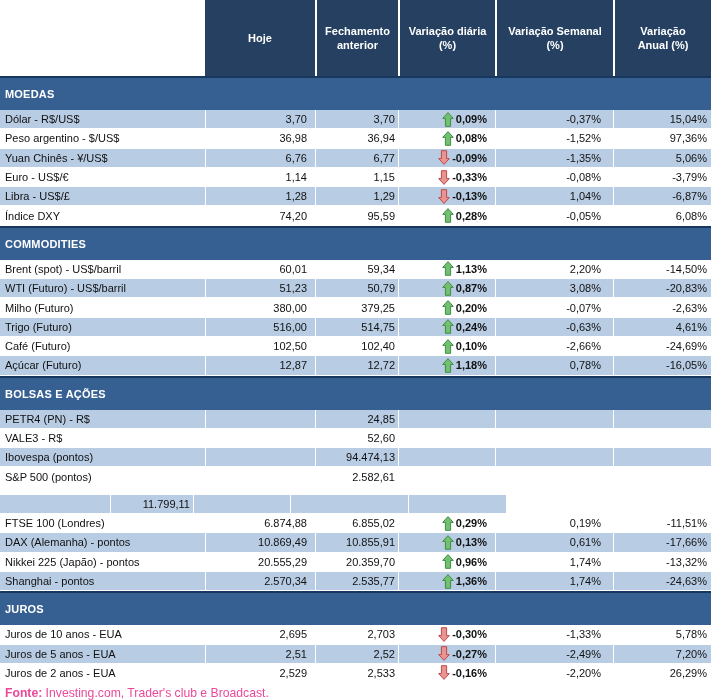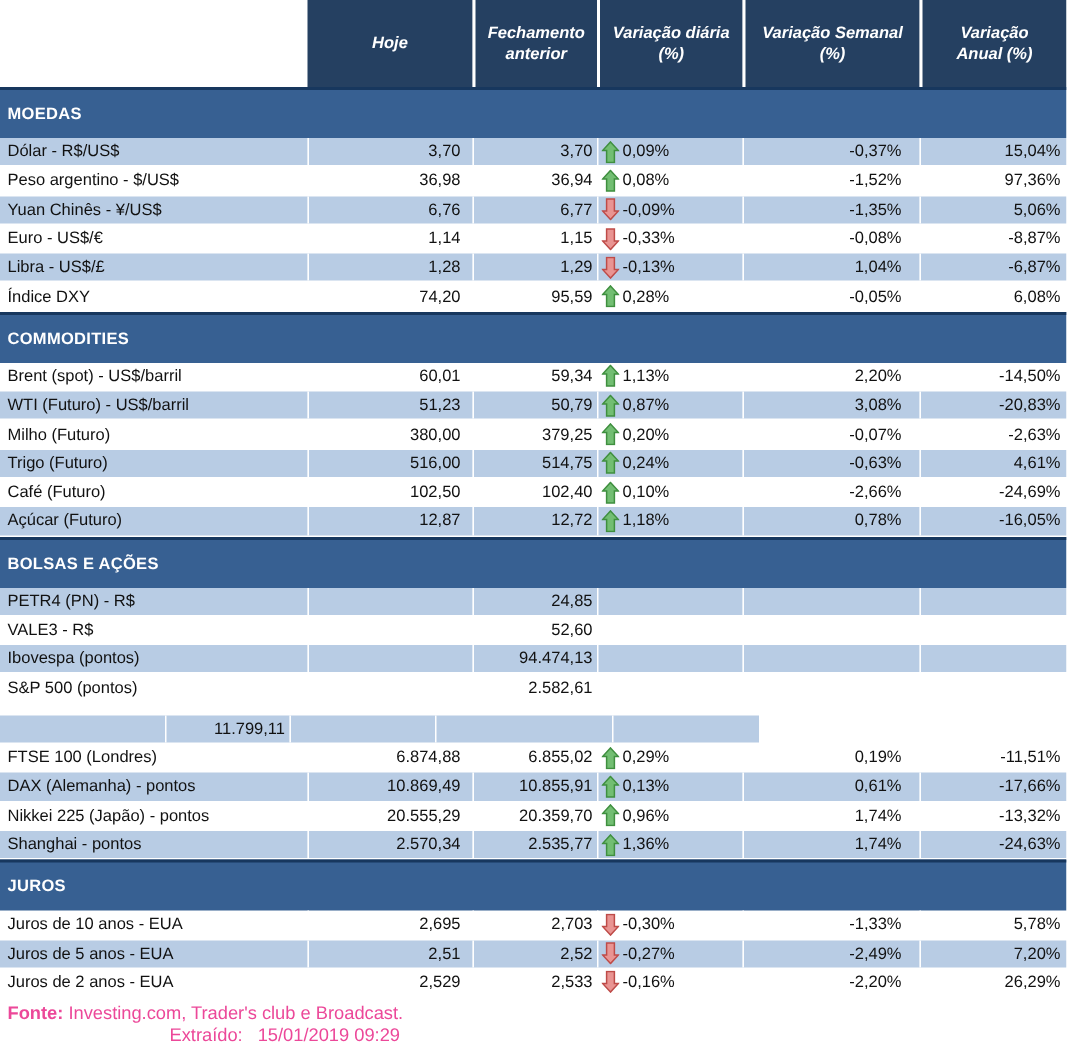--- a/index.html
+++ b/index.html
@@ -4,21 +4,21 @@
 <style>
   html,body{margin:0;padding:0;background:#fff;}
   body{
     width:711px;height:700px;overflow:hidden;
     font-family:"Liberation Sans","DejaVu Sans",sans-serif;
     color:#111;
   }
   .wrap{width:711px;}
 
   
-  .header-row{display:flex;height:58px;font-style:italic;}
+  .header-row{display:flex;height:76px;}
   .header-spacer{width:205px;background:#fff;}
   .hcell{
     background:#254061;color:#fff;font-weight:bold;font-size:11px;
     display:flex;align-items:center;justify-content:center;text-align:center;
     line-height:1.3;box-sizing:border-box;padding:0 3px;
     border-left:2px solid #fff;white-space:pre-line;
   }
   .hcell.w1{border-left:none;}
   .w1{width:110px}.w2{width:83px}.w3{width:97px}.w4{width:118px}.w5{width:98px}
 
@@ -31,21 +31,21 @@
   }
 
   
   .row{display:flex;height:18.3px;border-bottom:1px solid #fff;font-size:11px;}
   .row.band .cell{background:#B8CCE4;}
   .cell{display:flex;align-items:center;box-sizing:border-box;overflow:hidden;white-space:nowrap;}
   .cell + .cell{border-left:1px solid #fff;}
   .c0{width:205px;padding-left:5px;}
   .c1{width:110px;justify-content:flex-end;padding-right:8px;}
   .c2{width:83px;justify-content:flex-end;padding-right:3px;}
-  .c3{width:97px;justify-content:flex-start;padding:0 8px 0 2px;}
+  .c3{width:97px;justify-content:flex-end;padding:0 8px 0 2px;font-weight:bold;}
   .c4{width:118px;justify-content:flex-end;padding-right:12px;}
   .c5{width:98px;justify-content:flex-end;padding-right:4px;}
   .arrow-slot{width:14px;height:15px;display:flex;align-items:center;flex:0 0 auto;}
   svg.arrow{display:block;}
   svg.arrow-up path{fill:#72BE72;stroke:#3F8F3F;stroke-width:1;}
   svg.arrow-down path{fill:#E99492;stroke:#BE4B48;stroke-width:1;}
   .row-gap{height:8px;background:#fff;}
 
   
   .footer{font-size:12.2px;padding:3px 0 0 5px;color:#ec4899;}
@@ -165,21 +165,21 @@
             <svg viewBox="0 0 12 15" width="12" height="15" class="arrow arrow-down">
               <path d="M6 0.6 L11.3 6.4 H8.6 V14.3 H3.4 V6.4 H0.7 Z" transform="rotate(180 6 7.5)"></path>
             </svg>
           </span>
           <span>-0,33%</span>
         </div>
         <div class="cell c4">
           <span>-0,08%</span>
         </div>
         <div class="cell c5">
-          <span>-8,87%</span>
+          <span>-3,79%</span>
         </div>
       </div>
       <div class="row band">
         <div class="cell c0">
           <span>Libra - US$/£</span>
         </div>
         <div class="cell c1">
           <span>1,28</span>
         </div>
         <div class="cell c2">

